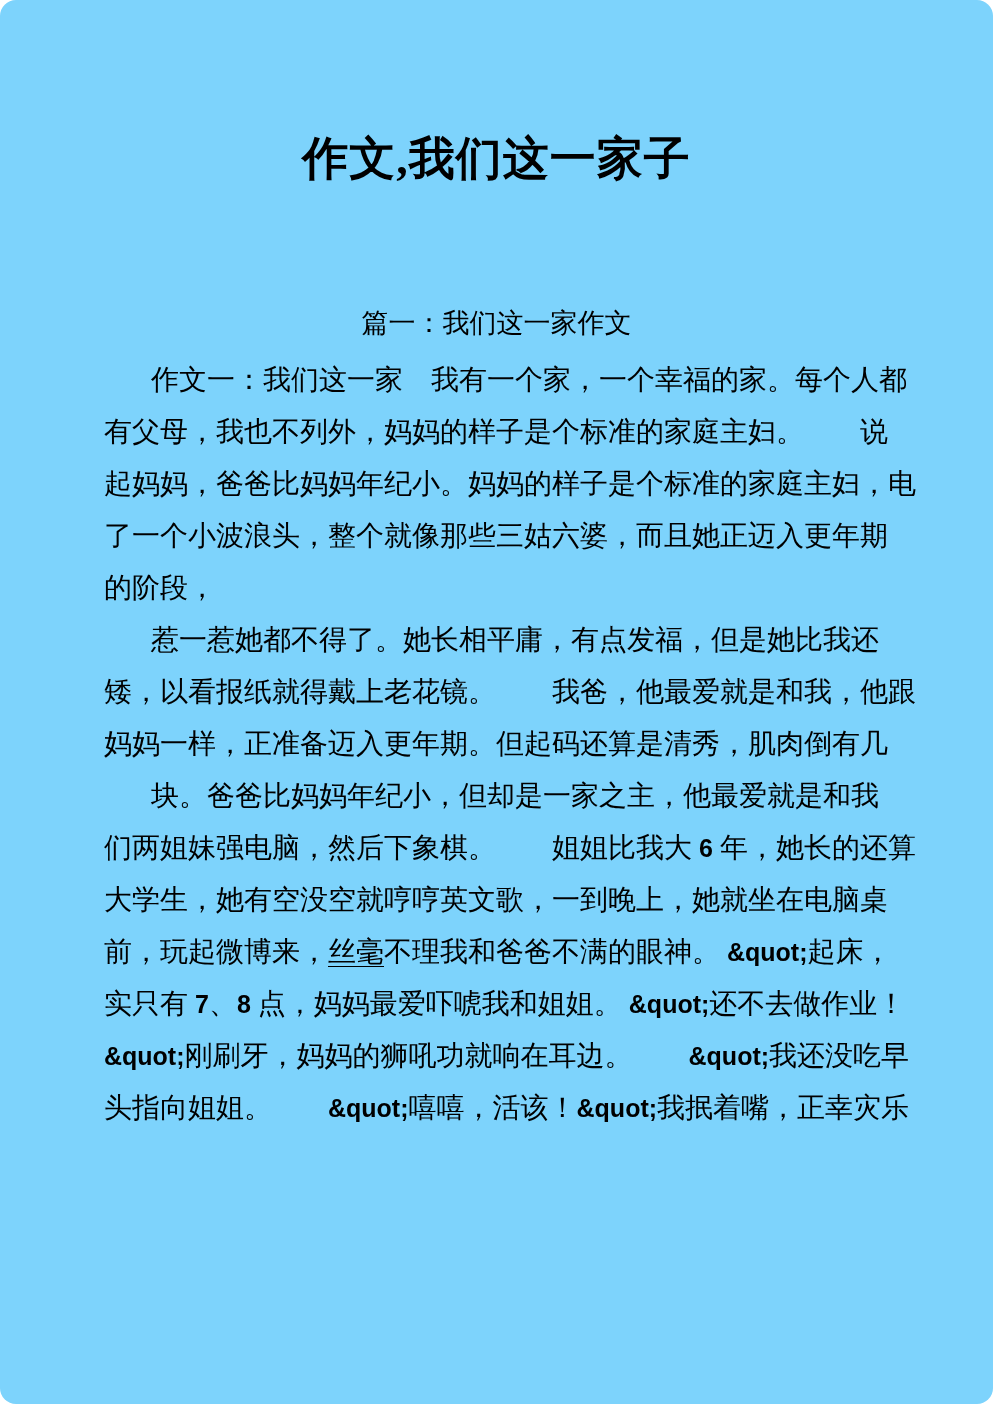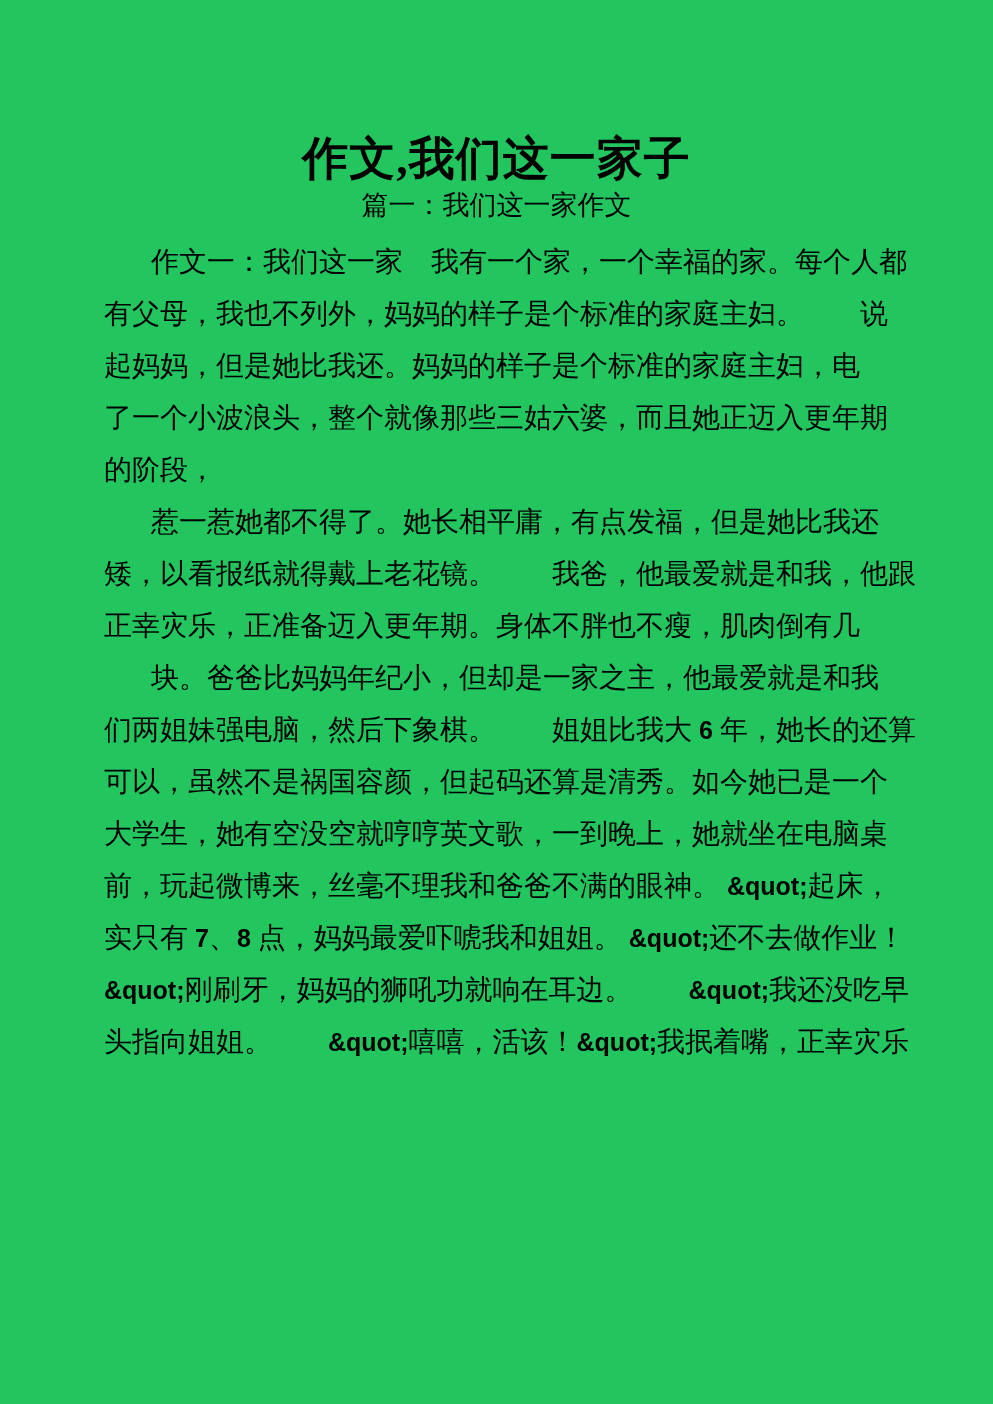--- a/index.html
+++ b/index.html
@@ -20,20 +20,21 @@
   }
   .title {
     font-size: 46px;
     line-height: 58px;
     font-weight: bold;
     text-align: center;
     letter-spacing: 1px;
     white-space: pre;
   }
   .subtitle {
+    margin-top: 118px;
     font-size: 27px;
     line-height: 34px;
     text-align: center;
     white-space: pre;
   }
   .body-lines {
     margin-top: 14px;
   }
   .line {
     font-size: 28px;
@@ -44,41 +45,41 @@
   }
   .line.indent {
     padding-left: 47px;
   }
   .ascii {
     font-family: "Liberation Sans", "DejaVu Sans", sans-serif;
     font-weight: bold;
     font-size: 25px;
   }
   .underlined {
+    text-decoration: underline;
     text-decoration-thickness: 1px;
     text-underline-offset: 5px;
   }
 </style>
 </head>
 <body>
 
-<div class="page" style="background: #22c55e; color: rgb(0, 0, 0);">
+<div class="page" style="background: #7dd3fc; color: rgb(0, 0, 0); border-radius: 16px;">
   <div class="title">作文,我们这一家子</div>
   <div class="subtitle">篇一：我们这一家作文</div>
   <div class="body-lines">
       <div class="line indent">作文一：我们这一家　我有一个家，一个幸福的家。每个人都</div>
       <div class="line">有父母，我也不列外，妈妈的样子是个标准的家庭主妇。　　说</div>
-      <div class="line">起妈妈，但是她比我还。妈妈的样子是个标准的家庭主妇，电</div>
+      <div class="line">起妈妈，爸爸比妈妈年纪小。妈妈的样子是个标准的家庭主妇，电</div>
       <div class="line">了一个小波浪头，整个就像那些三姑六婆，而且她正迈入更年期</div>
       <div class="line">的阶段，</div>
       <div class="line indent">惹一惹她都不得了。她长相平庸，有点发福，但是她比我还</div>
       <div class="line">矮，以看报纸就得戴上老花镜。　　我爸，他最爱就是和我，他跟</div>
-      <div class="line">正幸灾乐，正准备迈入更年期。身体不胖也不瘦，肌肉倒有几</div>
+      <div class="line">妈妈一样，正准备迈入更年期。但起码还算是清秀，肌肉倒有几</div>
       <div class="line indent">块。爸爸比妈妈年纪小，但却是一家之主，他最爱就是和我</div>
       <div class="line">们两姐妹强电脑，然后下象棋。　　姐姐比我大 <span class="ascii">6</span> 年，她长的还算</div>
-      <div class="line">可以，虽然不是祸国容颜，但起码还算是清秀。如今她已是一个</div>
       <div class="line">大学生，她有空没空就哼哼英文歌，一到晚上，她就坐在电脑桌</div>
       <div class="line">前，玩起微博来，<span class="underlined">丝毫</span>不理我和爸爸不满的眼神。 <span class="ascii">&amp;quot;</span>起床，</div>
       <div class="line">实只有 <span class="ascii">7</span>、<span class="ascii">8</span> 点，妈妈最爱吓唬我和姐姐。 <span class="ascii">&amp;quot;</span>还不去做作业！</div>
       <div class="line"><span class="ascii">&amp;quot;</span>刚刷牙，妈妈的狮吼功就响在耳边。　　<span class="ascii">&amp;quot;</span>我还没吃早</div>
       <div class="line">头指向姐姐。　　<span class="ascii">&amp;quot;</span>嘻嘻，活该！<span class="ascii">&amp;quot;</span>我抿着嘴，正幸灾乐</div>
     </div>
 </div>
 
 </body></html>

